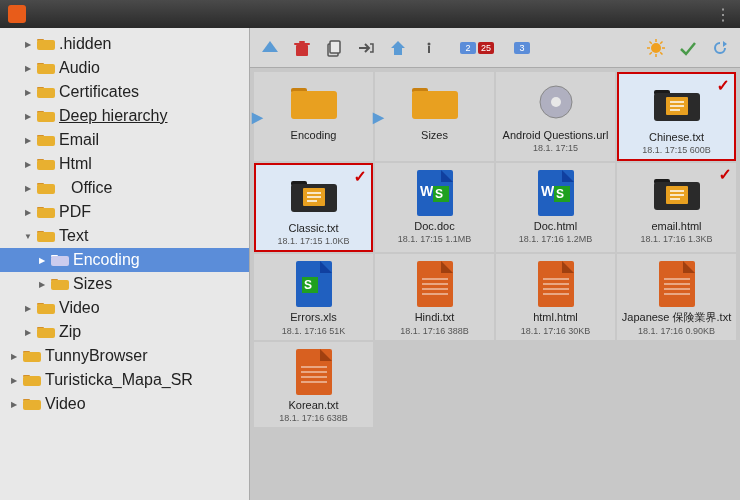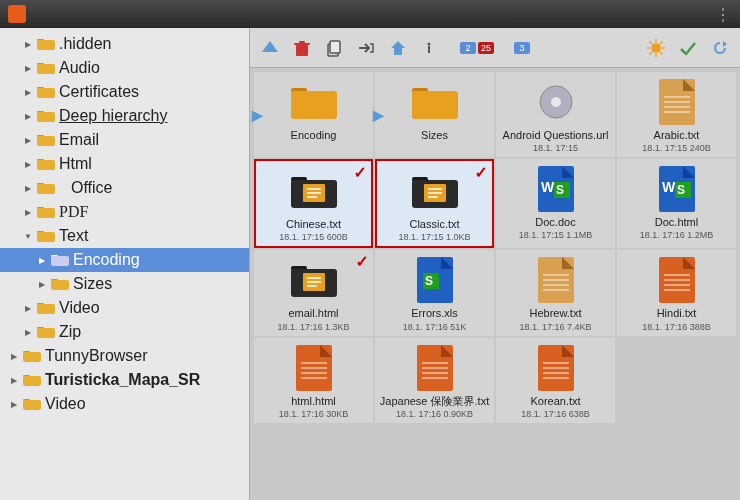--- a/index.html
+++ b/index.html
@@ -260,21 +260,21 @@
           <rect x="0" y="3" width="18" height="10" rx="2" fill="#e8b030"></rect>
         </svg>
         <span class="item-label" style="margin-left: 16px;">Office</span>
       </div>
       <div class="sidebar-item" style="padding-left: 22px;">
         <span class="sidebar-arrow" style="font-size: 8px; margin-right: 3px; color: rgb(102, 102, 102);">▶</span>
         <svg width="18" height="14" viewBox="0 0 18 14">
           <rect x="0" y="2" width="7" height="2" rx="1" fill="#d4902a"></rect>
           <rect x="0" y="3" width="18" height="10" rx="2" fill="#e8b030"></rect>
         </svg>
-        <span class="item-label" style="margin-left: 4px; font-family: Liberation Serif, serif;">PDF</span>
+        <span class="item-label" style="margin-left: 4px;">PDF</span>
       </div>
       <div class="sidebar-item" style="padding-left: 22px;">
         <span class="sidebar-arrow expanded" style="font-size: 8px; margin-right: 3px; color: rgb(102, 102, 102);">▼</span>
         <svg width="18" height="14" viewBox="0 0 18 14">
           <rect x="0" y="2" width="7" height="2" rx="1" fill="#d4902a"></rect>
           <rect x="0" y="3" width="18" height="10" rx="2" fill="#e8b030"></rect>
         </svg>
         <span class="item-label" style="margin-left: 4px;">Text</span>
       </div>
       <div class="sidebar-item selected" style="padding-left: 36px;">
@@ -316,21 +316,21 @@
           <rect x="0" y="3" width="18" height="10" rx="2" fill="#e8b030"></rect>
         </svg>
         <span class="item-label" style="margin-left: 4px;">TunnyBrowser</span>
       </div>
       <div class="sidebar-item" style="padding-left: 8px;">
         <span class="sidebar-arrow" style="font-size: 8px; margin-right: 3px; color: rgb(102, 102, 102);">▶</span>
         <svg width="18" height="14" viewBox="0 0 18 14">
           <rect x="0" y="2" width="7" height="2" rx="1" fill="#d4902a"></rect>
           <rect x="0" y="3" width="18" height="10" rx="2" fill="#e8b030"></rect>
         </svg>
-        <span class="item-label" style="margin-left: 4px; font-weight: bold;">Turisticka_Mapa_SR</span>
+        <span class="item-label" style="margin-left: 4px;">Turisticka_Mapa_SR</span>
       </div>
       <div class="sidebar-item" style="padding-left: 8px;">
         <span class="sidebar-arrow" style="font-size: 8px; margin-right: 3px; color: rgb(102, 102, 102);">▶</span>
         <svg width="18" height="14" viewBox="0 0 18 14">
           <rect x="0" y="2" width="7" height="2" rx="1" fill="#d4902a"></rect>
           <rect x="0" y="3" width="18" height="10" rx="2" fill="#e8b030"></rect>
         </svg>
         <span class="item-label" style="margin-left: 4px;">Video</span>
       </div>
     </div>
@@ -433,34 +433,20 @@
           <div class="file-item">
             <div class="file-item-icon">
               <svg width="40" height="46" viewBox="0 0 40 46">
                 <circle cx="20" cy="23" r="16" fill="#b0b0c0" stroke="#888" stroke-width="1"></circle>
                 <circle cx="20" cy="23" r="5" fill="#e8e8e8"></circle>
               </svg>
             </div>
             <div class="file-name">Android Questions.url</div>
             <div class="file-meta">18.1. 17:15</div>
           </div>
-          <div class="file-item">
-            <div class="file-item-icon">
-              <svg width="40" height="46" viewBox="0 0 40 46">
-                <rect x="2" y="0" width="36" height="46" rx="2" fill="#d8a050"></rect>
-                <polygon points="26,0 38,12 26,12" fill="#a06820"></polygon>
-                <line x1="7" y1="18" x2="33" y2="18" stroke="rgba(255,255,255,0.6)" stroke-width="1.5"></line>
-                <line x1="7" y1="23" x2="33" y2="23" stroke="rgba(255,255,255,0.6)" stroke-width="1.5"></line>
-                <line x1="7" y1="28" x2="33" y2="28" stroke="rgba(255,255,255,0.6)" stroke-width="1.5"></line>
-                <line x1="7" y1="33" x2="33" y2="33" stroke="rgba(255,255,255,0.6)" stroke-width="1.5"></line>
-              </svg>
-            </div>
-            <div class="file-name">Arabic.txt</div>
-            <div class="file-meta">18.1. 17:15  240B</div>
-          </div>
           <div class="file-item selected">
             <span class="check-mark">✓</span>
             <div class="file-item-icon">
               <svg width="46" height="38" viewBox="0 0 46 38">
                 <rect x="0" y="5" width="16" height="5" rx="2" fill="#1a1a1a"></rect>
                 <rect x="0" y="8" width="46" height="28" rx="3" fill="#2a2a2a"></rect>
                 <rect x="12" y="12" width="22" height="18" rx="1" fill="#e8a020"></rect>
                 <line x1="16" y1="17" x2="30" y2="17" stroke="#fff" stroke-width="1.5"></line>
                 <line x1="16" y1="21" x2="30" y2="21" stroke="#fff" stroke-width="1.5"></line>
                 <line x1="16" y1="25" x2="26" y2="25" stroke="#fff" stroke-width="1.5"></line>
@@ -533,34 +519,20 @@
                 <rect x="8" y="16" width="16" height="16" fill="#20a020"></rect>
                 <text x="10" y="28" font-size="12" fill="white" font-weight="bold">S</text>
               </svg>
             </div>
             <div class="file-name">Errors.xls</div>
             <div class="file-meta">18.1. 17:16  51K</div>
           </div>
           <div class="file-item">
             <div class="file-item-icon">
               <svg width="40" height="46" viewBox="0 0 40 46">
-                <rect x="2" y="0" width="36" height="46" rx="2" fill="#d8a050"></rect>
-                <polygon points="26,0 38,12 26,12" fill="#a06820"></polygon>
-                <line x1="7" y1="18" x2="33" y2="18" stroke="rgba(255,255,255,0.6)" stroke-width="1.5"></line>
-                <line x1="7" y1="23" x2="33" y2="23" stroke="rgba(255,255,255,0.6)" stroke-width="1.5"></line>
-                <line x1="7" y1="28" x2="33" y2="28" stroke="rgba(255,255,255,0.6)" stroke-width="1.5"></line>
-                <line x1="7" y1="33" x2="33" y2="33" stroke="rgba(255,255,255,0.6)" stroke-width="1.5"></line>
-              </svg>
-            </div>
-            <div class="file-name">Hebrew.txt</div>
-            <div class="file-meta">18.1. 17:16  7.4KB</div>
-          </div>
-          <div class="file-item">
-            <div class="file-item-icon">
-              <svg width="40" height="46" viewBox="0 0 40 46">
                 <rect x="2" y="0" width="36" height="46" rx="2" fill="#d86020"></rect>
                 <polygon points="26,0 38,12 26,12" fill="#a04010"></polygon>
                 <line x1="7" y1="18" x2="33" y2="18" stroke="rgba(255,255,255,0.6)" stroke-width="1.5"></line>
                 <line x1="7" y1="23" x2="33" y2="23" stroke="rgba(255,255,255,0.6)" stroke-width="1.5"></line>
                 <line x1="7" y1="28" x2="33" y2="28" stroke="rgba(255,255,255,0.6)" stroke-width="1.5"></line>
                 <line x1="7" y1="33" x2="33" y2="33" stroke="rgba(255,255,255,0.6)" stroke-width="1.5"></line>
               </svg>
             </div>
             <div class="file-name">Hindi.txt</div>
             <div class="file-meta">18.1. 17:16  388B</div>

